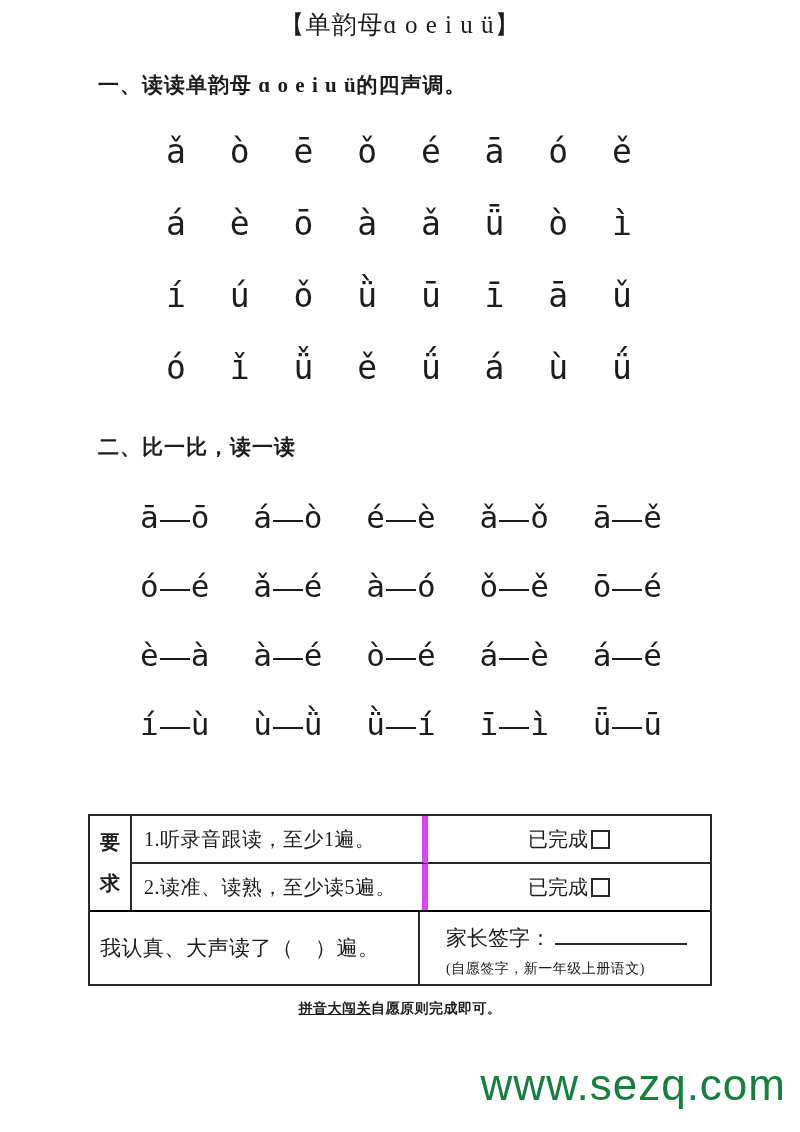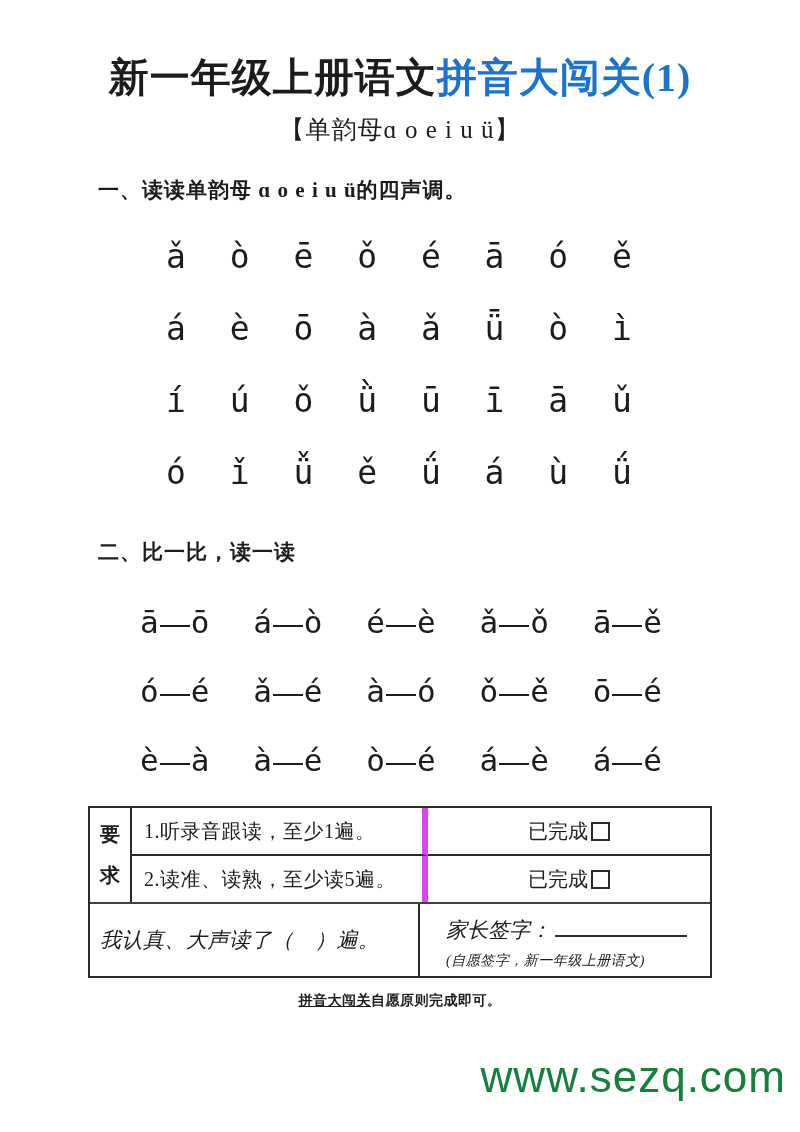--- a/index.html
+++ b/index.html
@@ -54,21 +54,21 @@
   .task-label.last{border-bottom:none;}
   .task-status{
     border-bottom:2px solid #2a2a2a;font-size:20px;
     display:flex;align-items:center;justify-content:center;height:46px;
   }
   .task-status.last{border-bottom:none;}
   .checkbox{
     display:inline-block;width:15px;height:15px;border:2px solid #2a2a2a;margin-left:3px;
   }
   .req-bottom{
-    display:grid;grid-template-columns:330px 1fr;border-top:2px solid #404040;font-style:italic;
+    display:grid;grid-template-columns:330px 1fr;border-top:2px solid #000000;
   }
   .bottom-left{
     border-right:2px solid #2a2a2a;font-size:21px;display:flex;align-items:center;
     padding-left:10px;height:72px;letter-spacing:0.5px;
   }
   .bottom-right{padding:8px 6px 6px 26px;}
   .sign-line-row{font-size:21px;margin-top:4px;}
   .sign-underline{
     display:inline-block;width:132px;border-bottom:2px solid #2a2a2a;height:16px;margin-left:4px;
   }
@@ -84,23 +84,20 @@
     position:absolute;right:14px;top:1052px;
     font-family:"Liberation Sans","DejaVu Sans",sans-serif;
     font-size:44px;color:#15803d;letter-spacing:1px;
   }
 </style>
 </head>
 <body>
 
 <div class="page">
 
-  <div class="title">
-    <span>新一年级上册语文</span><span class="t-blue">拼音大闯关(1)</span>
-  </div>
 
   <div class="subtitle">【单韵母ɑ o e i u ü】</div>
 
   <div class="sec-heading">一、读读单韵母 ɑ o e i u ü的四声调。</div>
 
   <div class="tone-grid">
       <div class="tone-row">
         <span class="tone-letter">ǎ</span>
         <span class="tone-letter">ò</span>
         <span class="tone-letter">ē</span>

